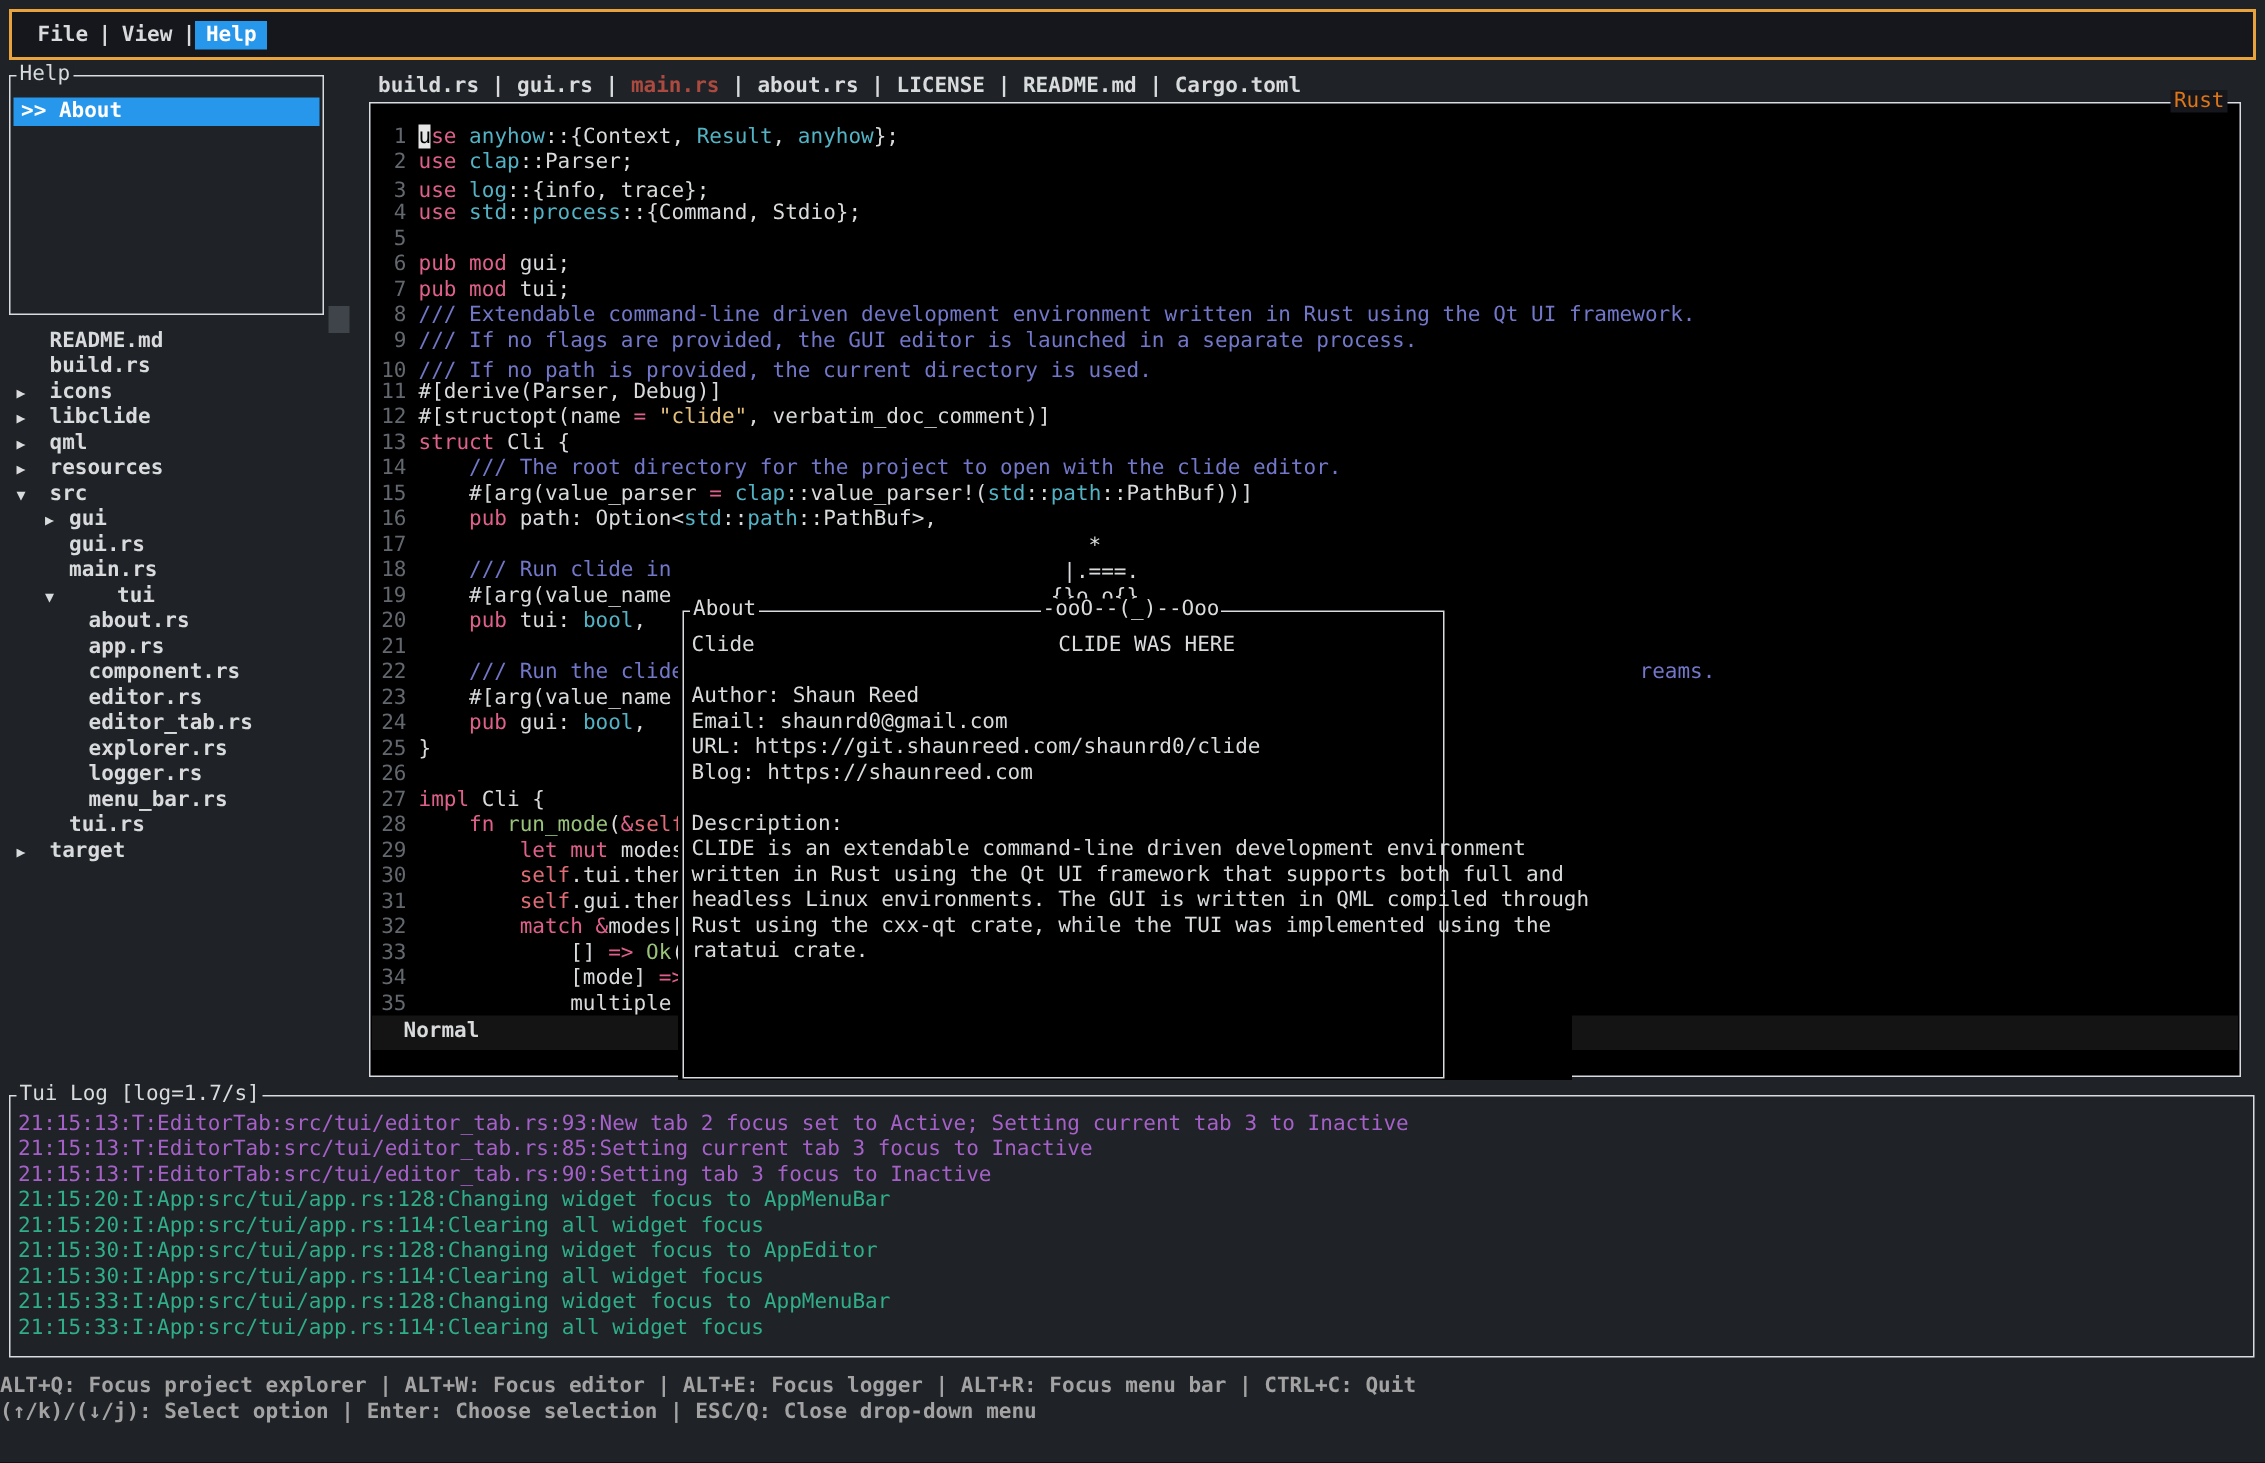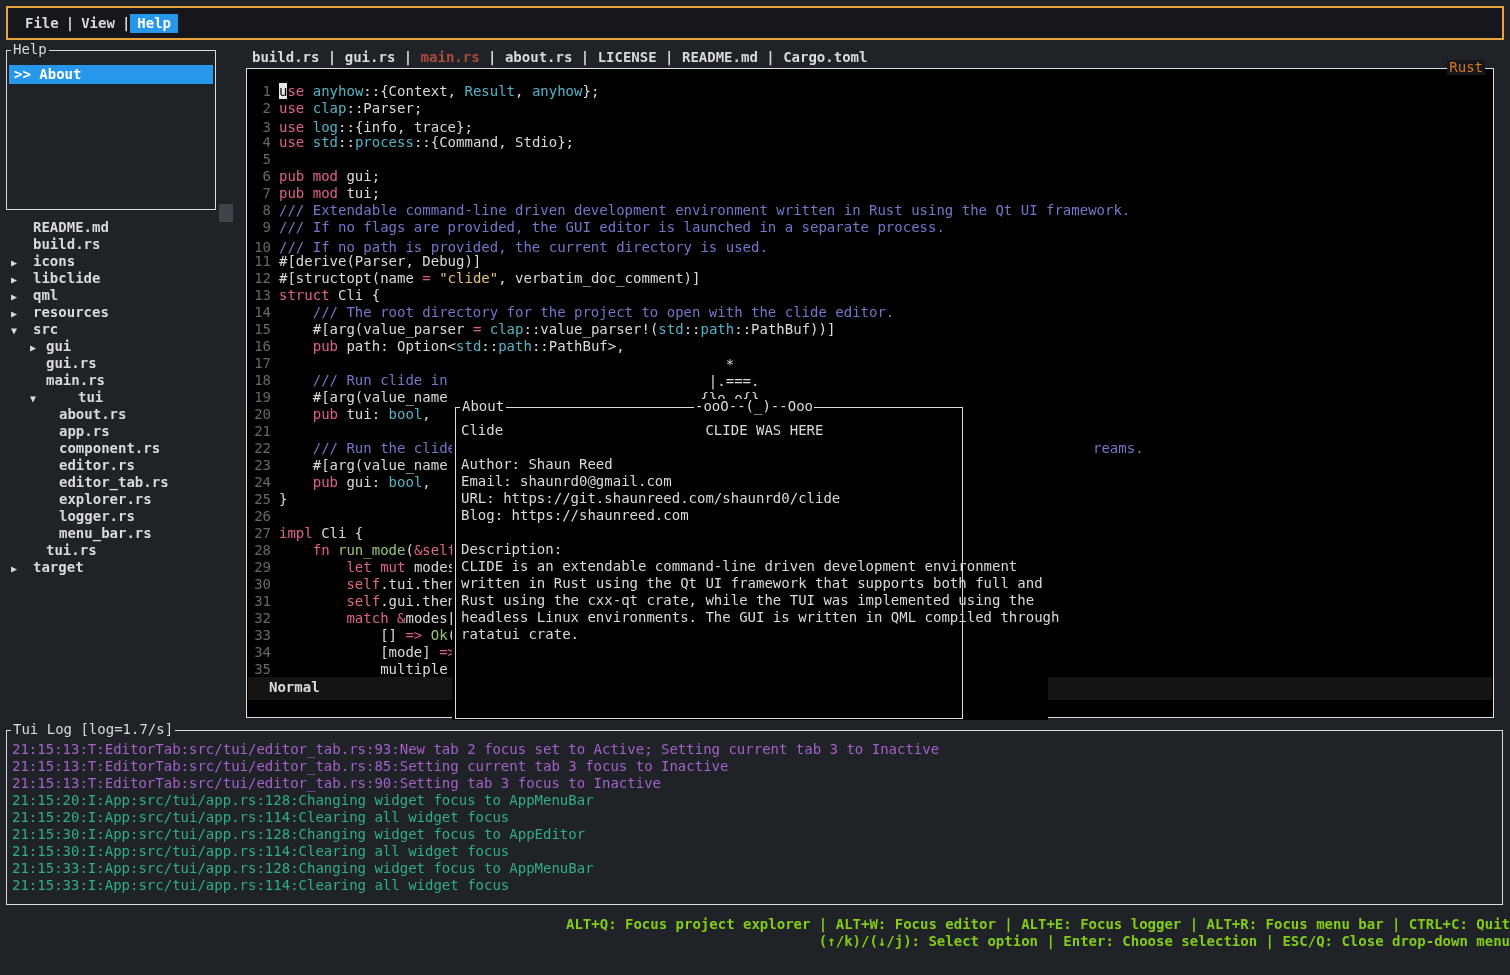--- a/index.html
+++ b/index.html
@@ -93,21 +93,21 @@
   .log-panel{
     position:absolute;left:6px;top:730px;width:1497px;height:175px;
     border:1px solid var(--panel-border,#d9dce0);
   }
   .log-lines{position:absolute;left:5px;top:10px;width:1480px;}
   .log-line{height:17px;white-space:pre;overflow:hidden;}
   .log-trace{color:var(--log-trace,#a561c8);}
   .log-info{color:var(--log-info,#2fae89);}
 
   
-  .hotkeys-1,.hotkeys-2{position:absolute;left:0;width:1510px;text-align:right;font-weight:bold;color:#84cc16;}
+  .hotkeys-1,.hotkeys-2{position:absolute;left:0;width:1510px;text-align:left;font-weight:bold;color:#a3a3a3;}
   .hotkeys-1{top:916px;}
   .hotkeys-2{top:933px;}
 </style>
 </head>
 <body>
 
 <div class="stage">
 
   <div class="menubar">
     <div style="display:flex;align-items:center;">
@@ -207,22 +207,22 @@
           <div class="about-line">Clide                        CLIDE WAS HERE</div>
           <div class="about-line"></div>
           <div class="about-line">Author: Shaun Reed</div>
           <div class="about-line">Email: shaunrd0@gmail.com</div>
           <div class="about-line">URL: https://git.shaunreed.com/shaunrd0/clide</div>
           <div class="about-line">Blog: https://shaunreed.com</div>
           <div class="about-line"></div>
           <div class="about-line">Description:</div>
           <div class="about-line">CLIDE is an extendable command-line driven development environment</div>
           <div class="about-line">written in Rust using the Qt UI framework that supports both full and</div>
+          <div class="about-line">headless Linux environments. The GUI is written in QML compiled through</div>
           <div class="about-line">Rust using the cxx-qt crate, while the TUI was implemented using the</div>
-          <div class="about-line">headless Linux environments. The GUI is written in QML compiled through</div>
           <div class="about-line">ratatui crate.</div>
         </div>
     </div>
   </div>
 
   <div class="log-panel">
     <span class="box-title">Tui Log [log=1.7/s]</span>
     <div class="log-lines">
         <div class="log-line log-trace">21:15:13:T:EditorTab:src/tui/editor_tab.rs:93:New tab 2 focus set to Active; Setting current tab 3 to Inactive</div>
         <div class="log-line log-trace">21:15:13:T:EditorTab:src/tui/editor_tab.rs:85:Setting current tab 3 focus to Inactive</div>

